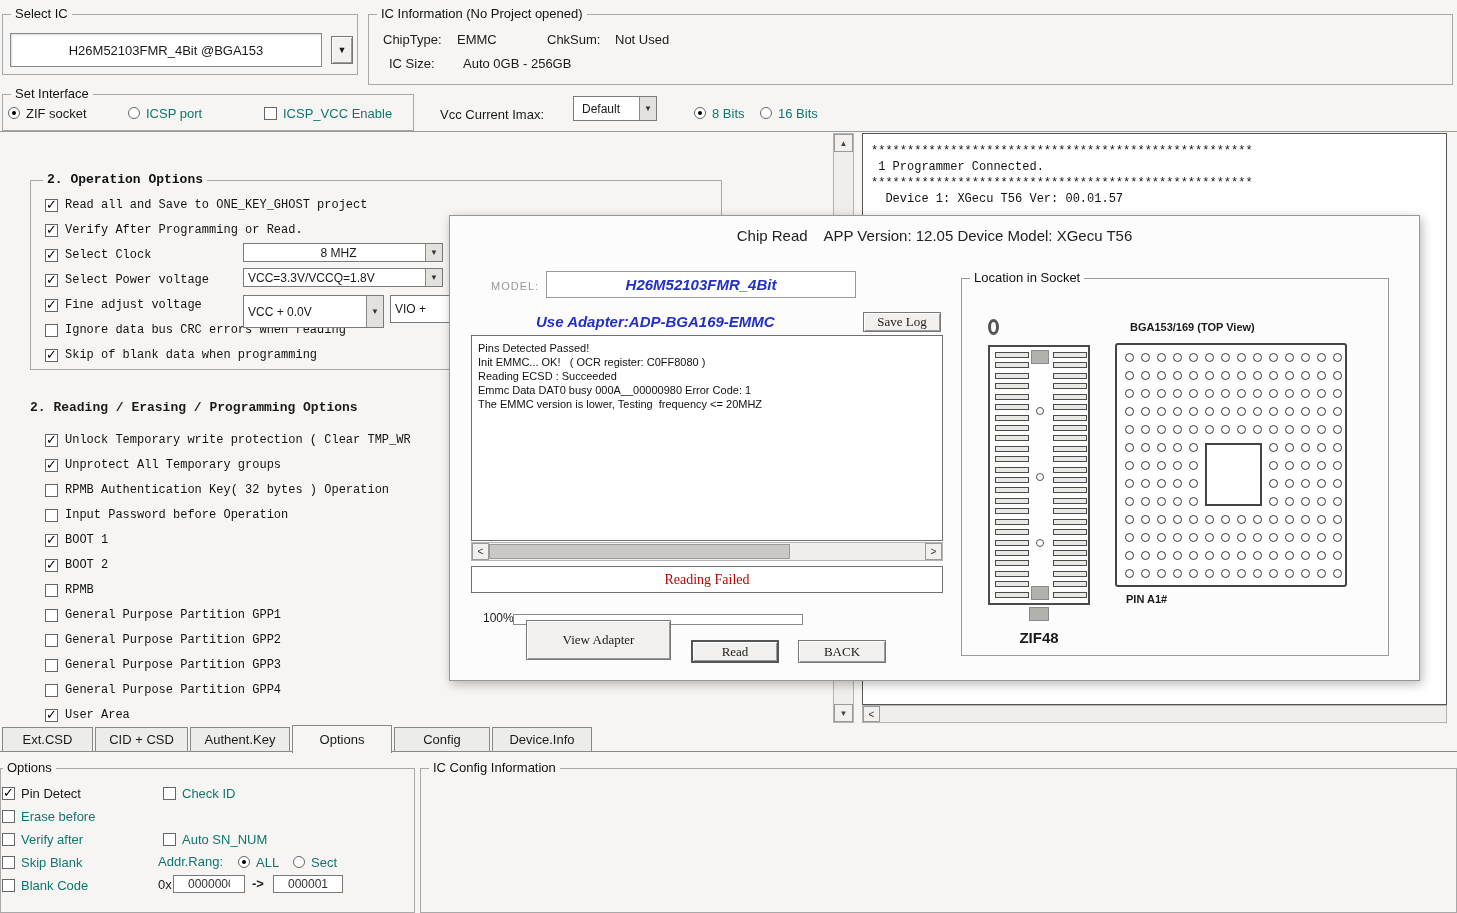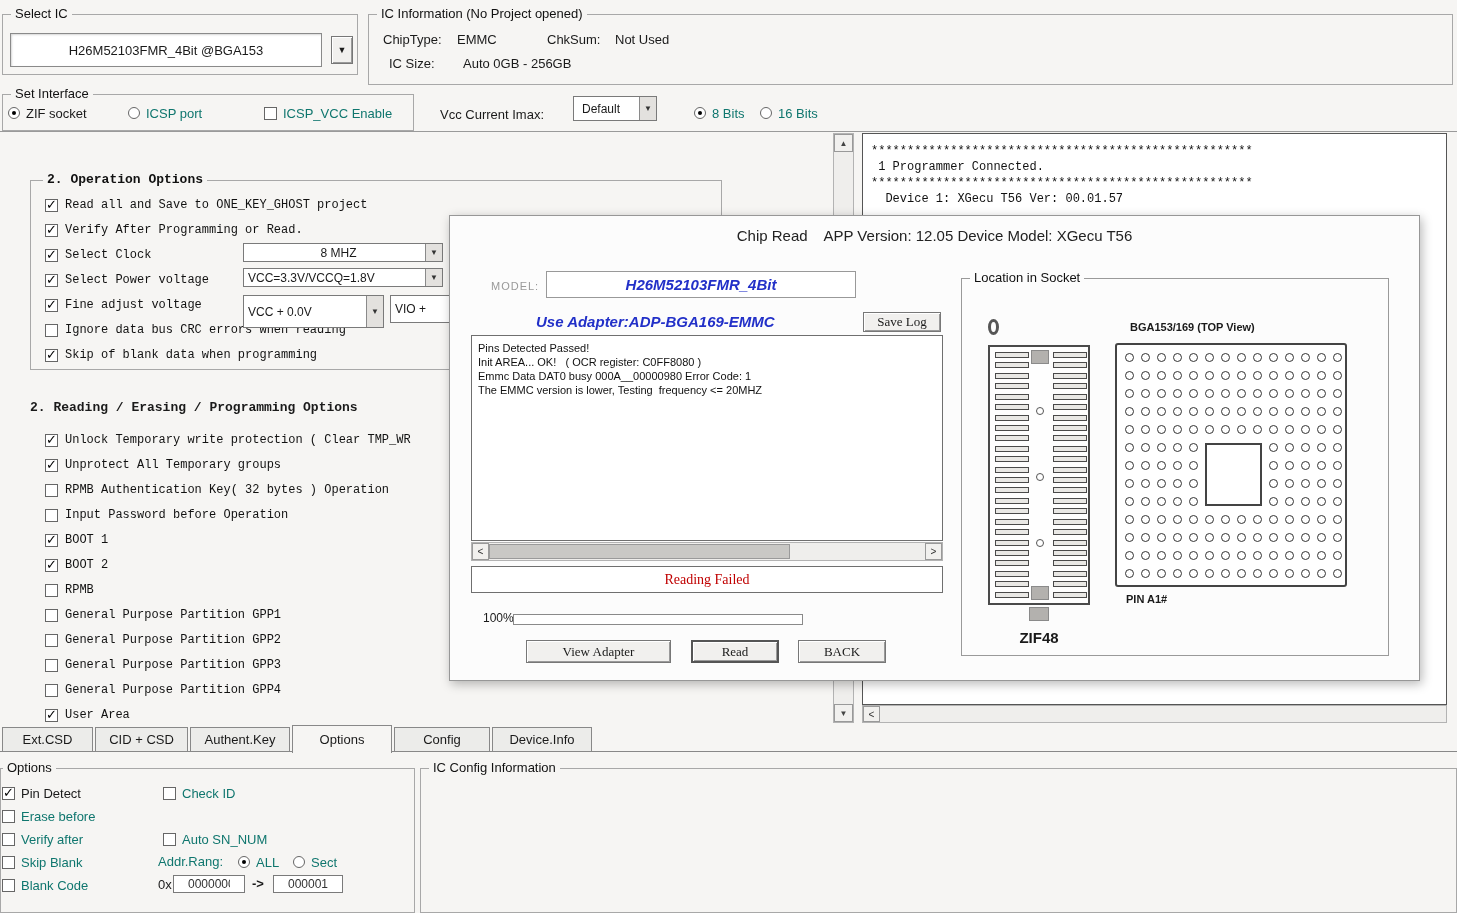--- a/index.html
+++ b/index.html
@@ -328,21 +328,22 @@
       <span class="blue-ital">H26M52103FMR_4Bit</span>
     </div>
 
     <span class="blue-ital" style="position:absolute;left:86px;top:97px">Use Adapter:ADP-BGA169-EMMC</span>
     <div class="btn dbtn" style="left:413px;top:96px;width:78px;height:20px">
       <span>Save Log</span>
     </div>
 
     <div class="dlogbox" style="left:21px;top:119px;width:472px;height:206px">
       <div class="pre">Pins Detected Passed!</div>
-      <div class="pre">Init AREA... OK!   ( OCR register: C0FF8080 )</div>
+      <div class="pre">Init EMMC... OK!   ( OCR register: C0FF8080 )</div>
+      <div class="pre">Reading ECSD : Succeeded</div>
       <div class="pre">Emmc Data DAT0 busy 000A__00000980 Error Code: 1</div>
       <div class="pre">The EMMC version is lower, Testing  frequency &lt;= 20MHZ</div>
     </div>
 
     <div class="sbtrack" style="left:21px;top:326px;width:472px;height:19px">
       <div class="hsbbtn" style="left:0">
           <span>&lt;</span>
         </div>
       <div class="sbthumb" style="left:17px;top:1px;width:301px;height:15px"></div>
       <div class="hsbbtn" style="right:0">
@@ -352,21 +353,21 @@
 
     <div style="position:absolute;left:21px;top:350px;width:472px;height:27px;background:#fff;border:1px solid #6f6f6f;
                 display:flex;align-items:center;justify-content:center;font-family:'Liberation Serif',serif;
                 font-size:14px;color:#c00000">
       <span>Reading Failed</span>
     </div>
 
     <span style="position:absolute;left:33px;top:395px;font-size:12px">100%</span>
     <div style="position:absolute;left:63px;top:398px;width:290px;height:11px;border:1px solid #8a8a8a;background:#fff"></div>
 
-    <div class="btn dbtn" style="left:76px;top:424px;width:145px;height:23px">
+    <div class="btn dbtn" style="left:76px;top:404px;width:145px;height:40px">
       <span>View Adapter</span>
     </div>
     <div class="btn dbtn" style="left:241px;top:424px;width:88px;height:23px;border:2px solid #555">
       <span>Read</span>
     </div>
     <div class="btn dbtn" style="left:348px;top:424px;width:88px;height:23px">
       <span>BACK</span>
     </div>
 
     <div class="groupbox" style="left:511px;top:62px;width:428px;height:378px;border-color:#9a9a9a">

